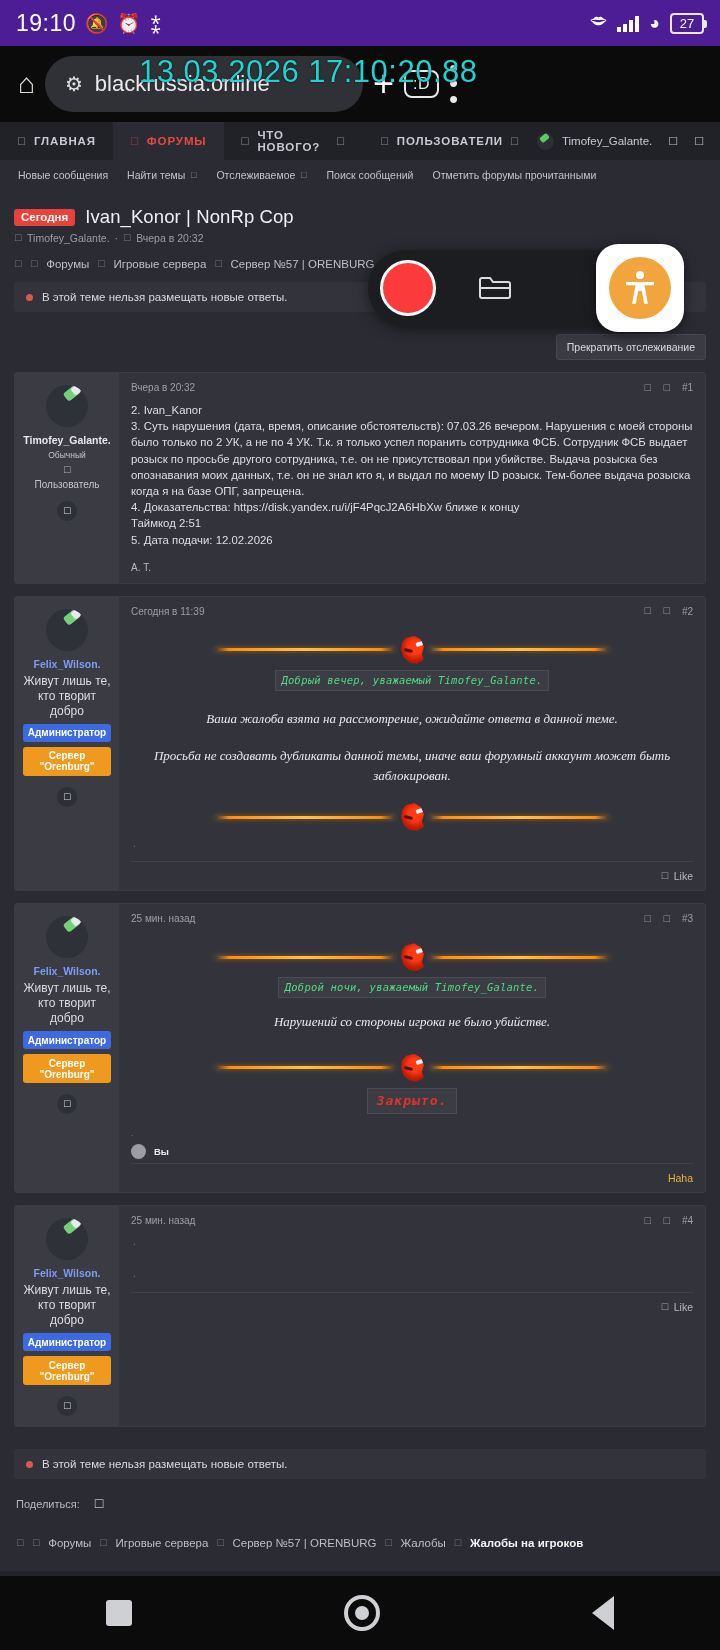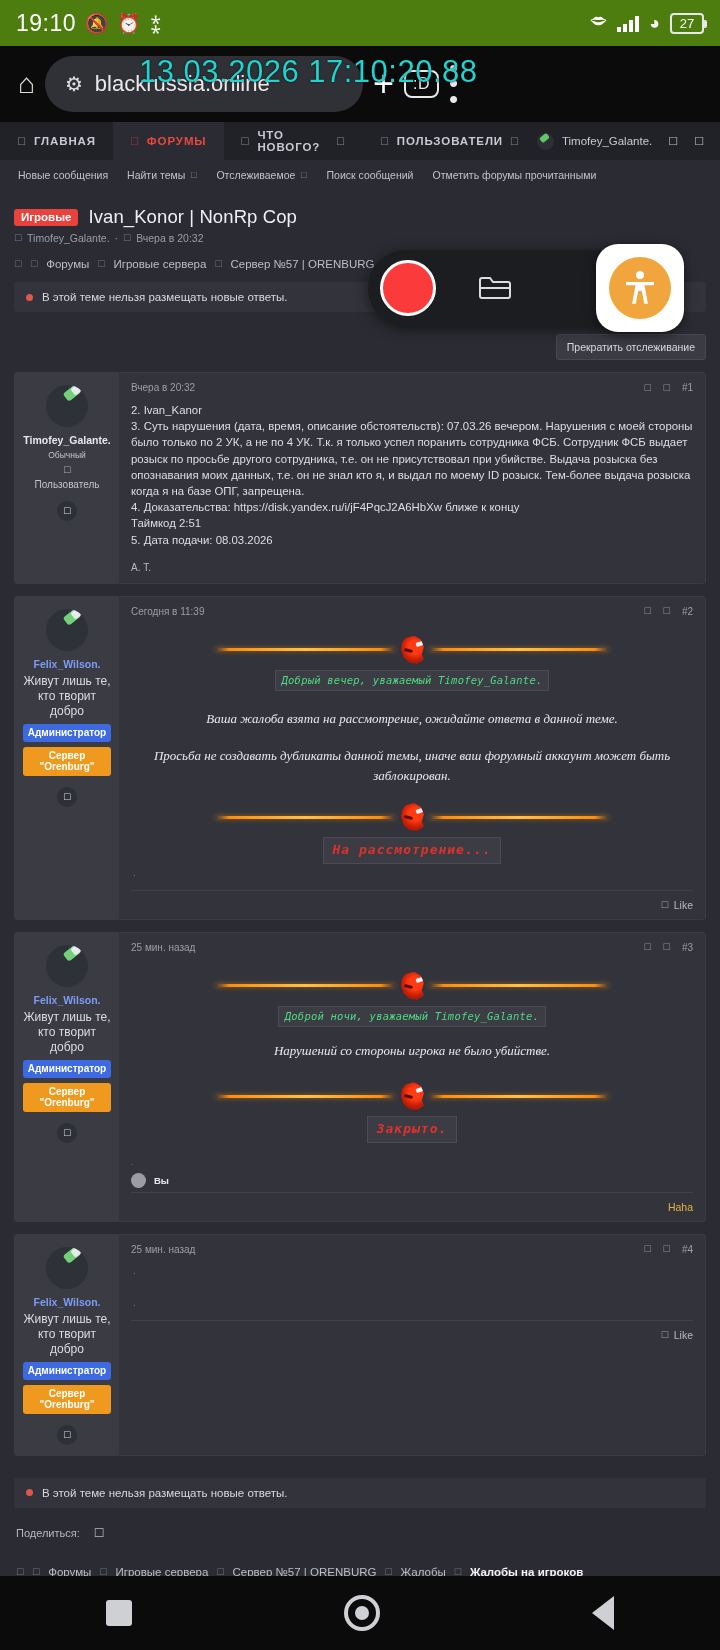--- a/index.html
+++ b/index.html
@@ -6,21 +6,21 @@
   html, body {
     width: 720px; height: 1650px;
     background: #0c0c0d;
     font-family: "Liberation Sans", sans-serif;
     overflow: hidden;
   }
   .screen { position: relative; width: 720px; height: 1650px; background: #131316; }
 
   
   .statusbar {
-    height: 46px; background: #4d7c0f; color: #fff;
+    height: 46px; background: #4c1d95; color: #fff;
     display: flex; align-items: center; padding: 0 16px;
     font-size: 22px;
   }
   .sb-clock { font-size: 23px; letter-spacing: .5px; }
   .sb-left { display: flex; align-items: center; gap: 9px; }
   .sb-left .ic { font-size: 19px; opacity: .95; }
   .sb-right { margin-left: auto; display: flex; align-items: center; gap: 10px; }
   .sb-bat {
     border: 2px solid #e8e8e8; border-radius: 4px; padding: 0 4px;
     font-size: 13px; line-height: 17px; position: relative; min-width: 34px; text-align:center;
@@ -337,21 +337,21 @@
         <span>Поиск сообщений</span>
       </a>
     <a href="#">
         <span>Отметить форумы прочитанными</span>
       </a>
   </div>
 
   <div class="page">
 
     <div class="title-row">
-      <span class="badge-ref">Игровые</span>
+      <span class="badge-ref">Сегодня</span>
       <span class="t-title">Ivan_Konor | NonRp Cop</span>
     </div>
     <div class="t-meta">
       <span class="bx">☐</span>
       <span>Timofey_Galante.</span>
       <span>·</span>
       <span class="bx">☐</span>
       <span>Вчера в 20:32</span>
     </div>
 
@@ -394,21 +394,21 @@
             <span>☐</span>
             <span>☐</span>
             <span class="num">#1</span>
           </span>
         </div>
         <div class="p-body">
           <p>2. Ivan_Kanor</p>
           <p>3. Суть нарушения (дата, время, описание обстоятельств): 07.03.26 вечером. Нарушения с моей стороны было только по 2 УК, а не по 4 УК. Т.к. я только успел поранить сотрудника ФСБ. Сотрудник ФСБ выдает розыск по просьбе другого сотрудника, т.е. он не присутствовал при убийстве. Выдача розыска без опознавания моих данных, т.е. он не знал кто я, и выдал по моему ID розыск. Тем-более выдача розыска когда я на базе ОПГ, запрещена.</p>
           <p>4. Доказательства: https://disk.yandex.ru/i/jF4PqcJ2A6HbXw ближе к концу</p>
           <p>Таймкод 2:51</p>
-          <p>5. Дата подачи: 08.03.2026</p>
+          <p>5. Дата подачи: 12.02.2026</p>
         </div>
         <div class="p-sig">А. Т.</div>
       </div>
     </div>
 
     <div class="post">
       <div class="p-side">
         <div class="avat-l"></div>
         <div class="p-name admin">Felix_Wilson.</div>
         <div class="p-sub script">Живут лишь те, кто творит добро</div>
@@ -434,23 +434,20 @@
           <div class="greet">
             <span class="greet-in">Добрый вечер, уважаемый Timofey_Galante.</span>
           </div>
           <div class="ital" style="margin-top:18px">Ваша жалоба взята на рассмотрение, ожидайте ответа в данной теме.</div>
           <div class="ital" style="margin-top:18px">Просьба не создавать дубликаты данной темы, иначе ваш форумный аккаунт может быть заблокирован.</div>
           <div class="divrow" style="margin-top:18px">
             <span class="divline"></span>
             <span class="bear"></span>
             <span class="divline"></span>
           </div>
-          <div class="status-stamp">
-            <span>На рассмотрение...</span>
-          </div>
           <div class="dotonly">.</div>
         </div>
         <div class="p-foot">
           <span class="spacer"></span>
           <span class="like-btn">
             <span class="bx">☐</span>
             <span>Like</span>
           </span>
         </div>
       </div>

